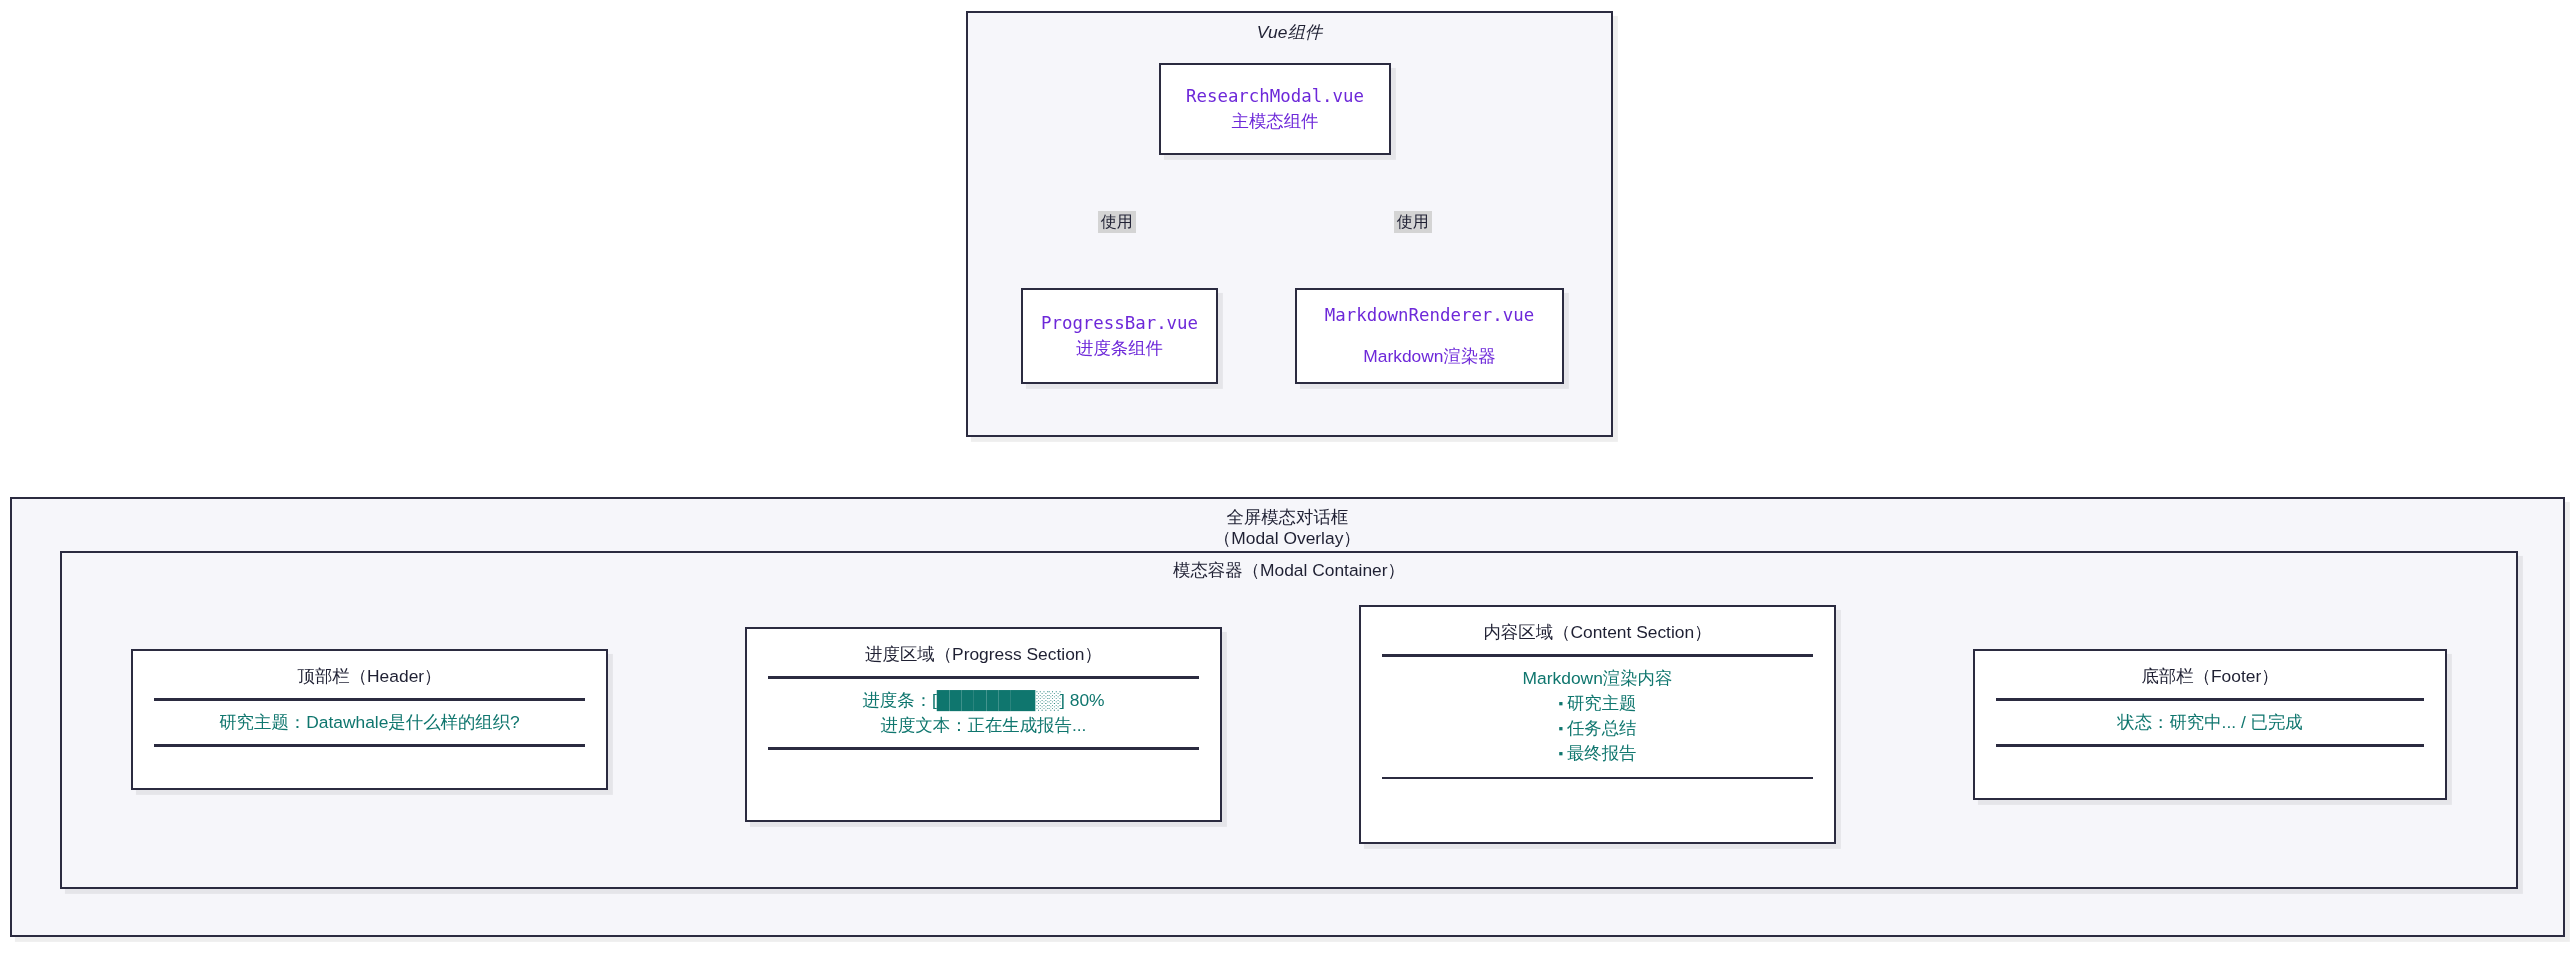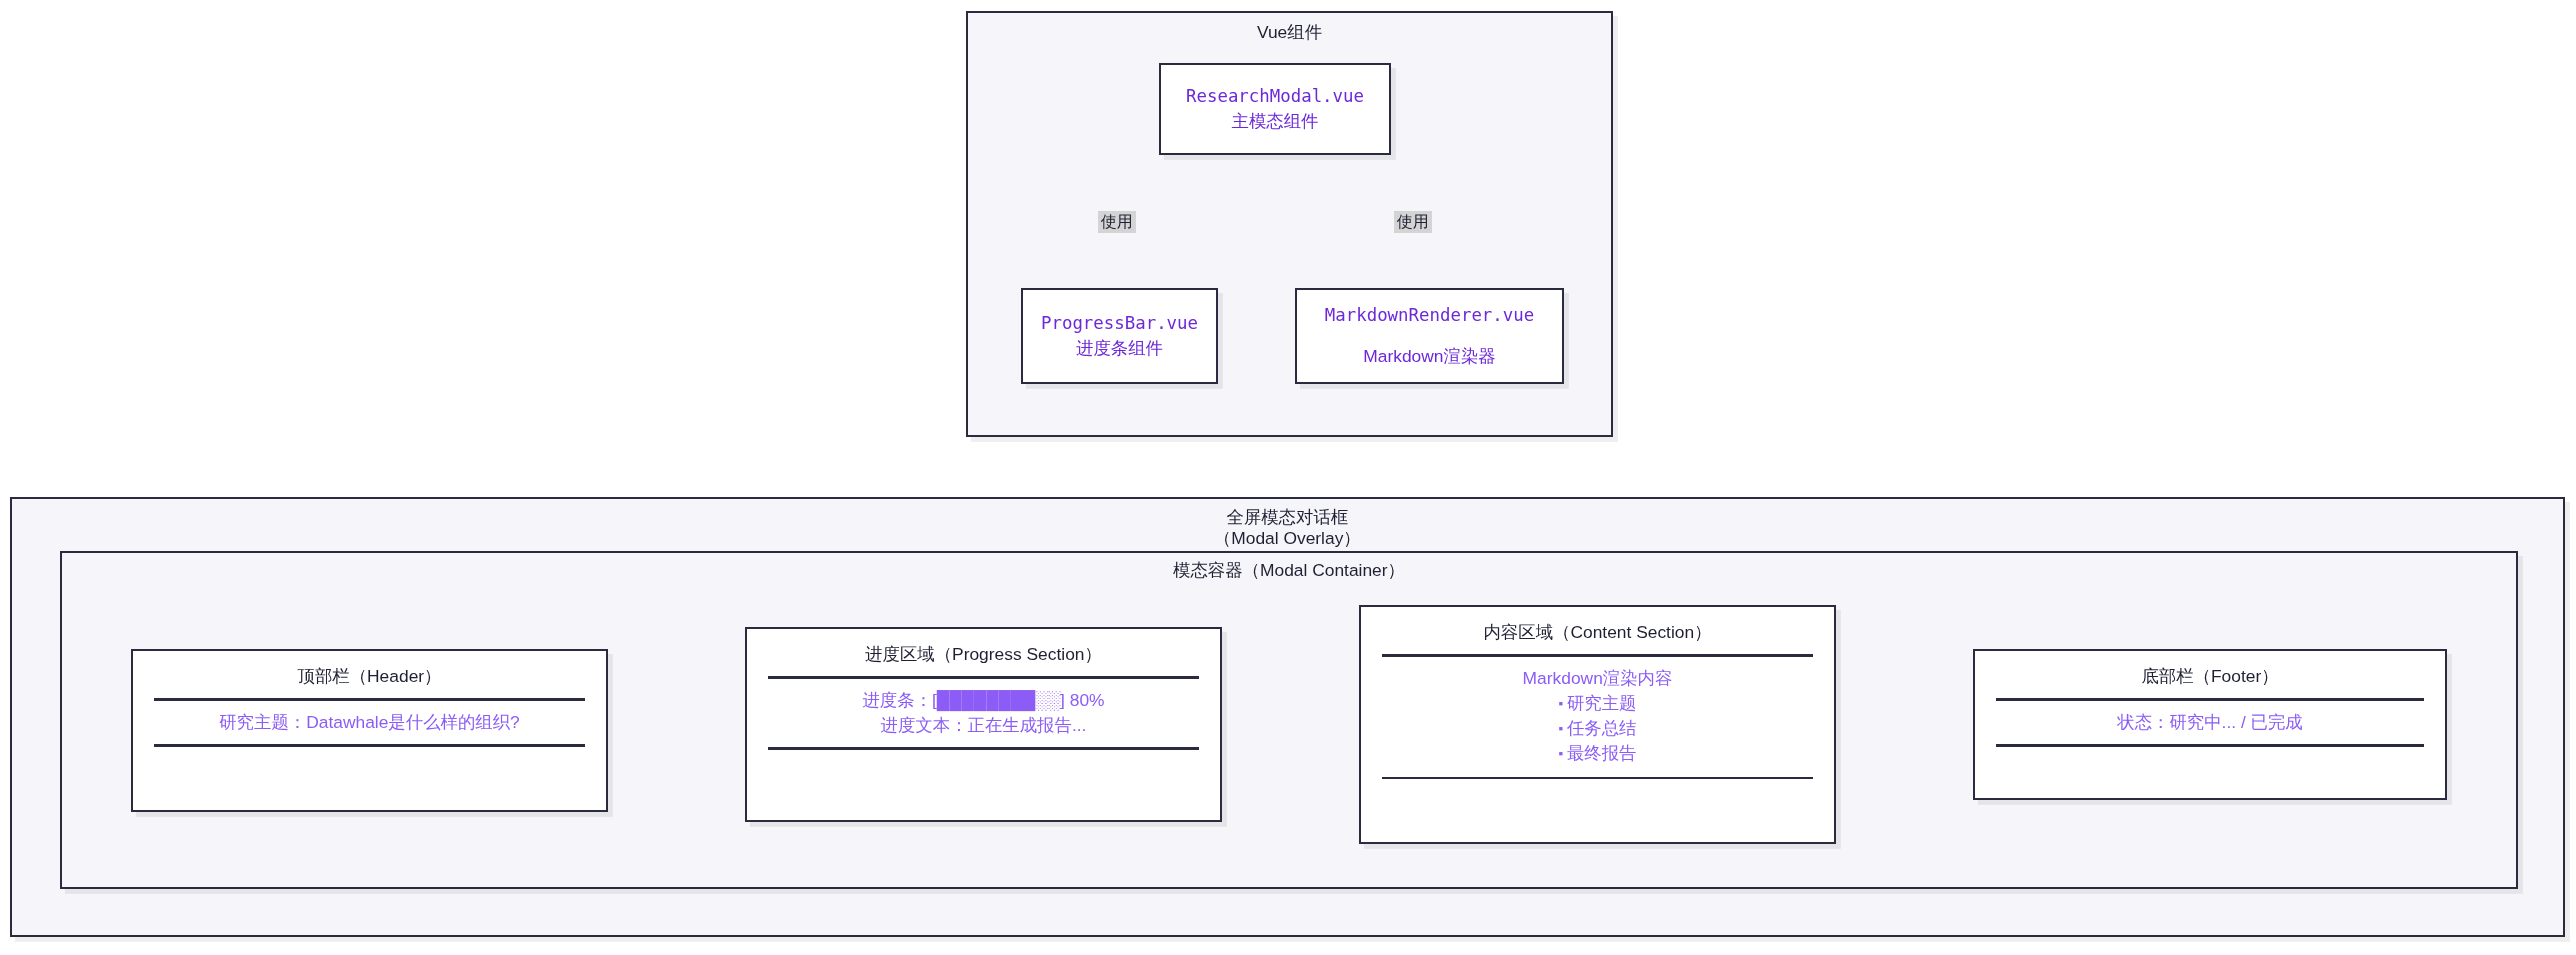--- a/index.html
+++ b/index.html
@@ -80,21 +80,21 @@
     height: 2.8px;
     background: #2b2b40;
     margin: 0 16.7px;
     flex: 0 0 2.8px;
   }
   .cn-body {
     padding: 8.4px 12.6px 9.8px 12.6px;
     text-align: center;
     font-size: 17.4px;
     line-height: 25px;
-    color: #8b5cf6;
+    color: #0f766e;
   }
   .cn-body .li {
     white-space: nowrap;
   }
   .cn-body .li::before {
     content: "\25AA\00A0";
     font-size: 13.3px;
     vertical-align: 1.4px;
   }
 
@@ -145,21 +145,21 @@
   </g>
   <g>
     <line x1="1752" y1="1038" x2="1940" y2="1038" stroke="#000000" stroke-width="5" marker-end="url(#arrowBlack)"></line>
   </g>
   <g>
     <line x1="2637" y1="1038" x2="2825" y2="1038" stroke="#000000" stroke-width="5" marker-end="url(#arrowBlack)"></line>
   </g>
 </svg>
 
 <div class="subgraph" style="left:966px; top:10.5px; width:647px; height:426px;">
-  <div class="subgraph-title" style="top:9.8px;">Vue组件</div>
+  <div class="subgraph-title" style="top:9.8px;font-style:italic;">Vue组件</div>
 </div>
 
 <div class="node" style="left:1159px; top:63px; width:232px; height:92px;">
   <div class="node-line mono">ResearchModal.vue</div>
   <div class="node-line">主模态组件</div>
 </div>
 
 <div class="node" style="left:1021px; top:288px; width:197px; height:96px;">
   <div class="node-line mono">ProgressBar.vue</div>
   <div class="node-line">进度条组件</div>
@@ -175,21 +175,21 @@
 
 <div class="subgraph" style="left:9.8px; top:497px; width:2555px; height:440px;">
   <div class="subgraph-title" style="top:8.4px;">全屏模态对话框
 （Modal Overlay）</div>
 </div>
 
 <div class="subgraph" style="left:60px; top:551px; width:2458px; height:338px;">
   <div class="subgraph-title" style="top:7px;">模态容器（Modal Container）</div>
 </div>
 
-<div class="classnode" style="left:131px; top:649px; width:477px; height:163px;">
+<div class="classnode" style="left:131px; top:649px; width:477px; height:141px;">
   <div class="cn-title">顶部栏（Header）</div>
   <div class="cn-rule"></div>
   <div class="cn-body">
     <div>研究主题：Datawhale是什么样的组织?</div>
   </div>
   <div class="cn-rule"></div>
   <div class="cn-pad-bot"></div>
 </div>
 
 <div class="classnode" style="left:745px; top:627px; width:477px; height:195px;">

